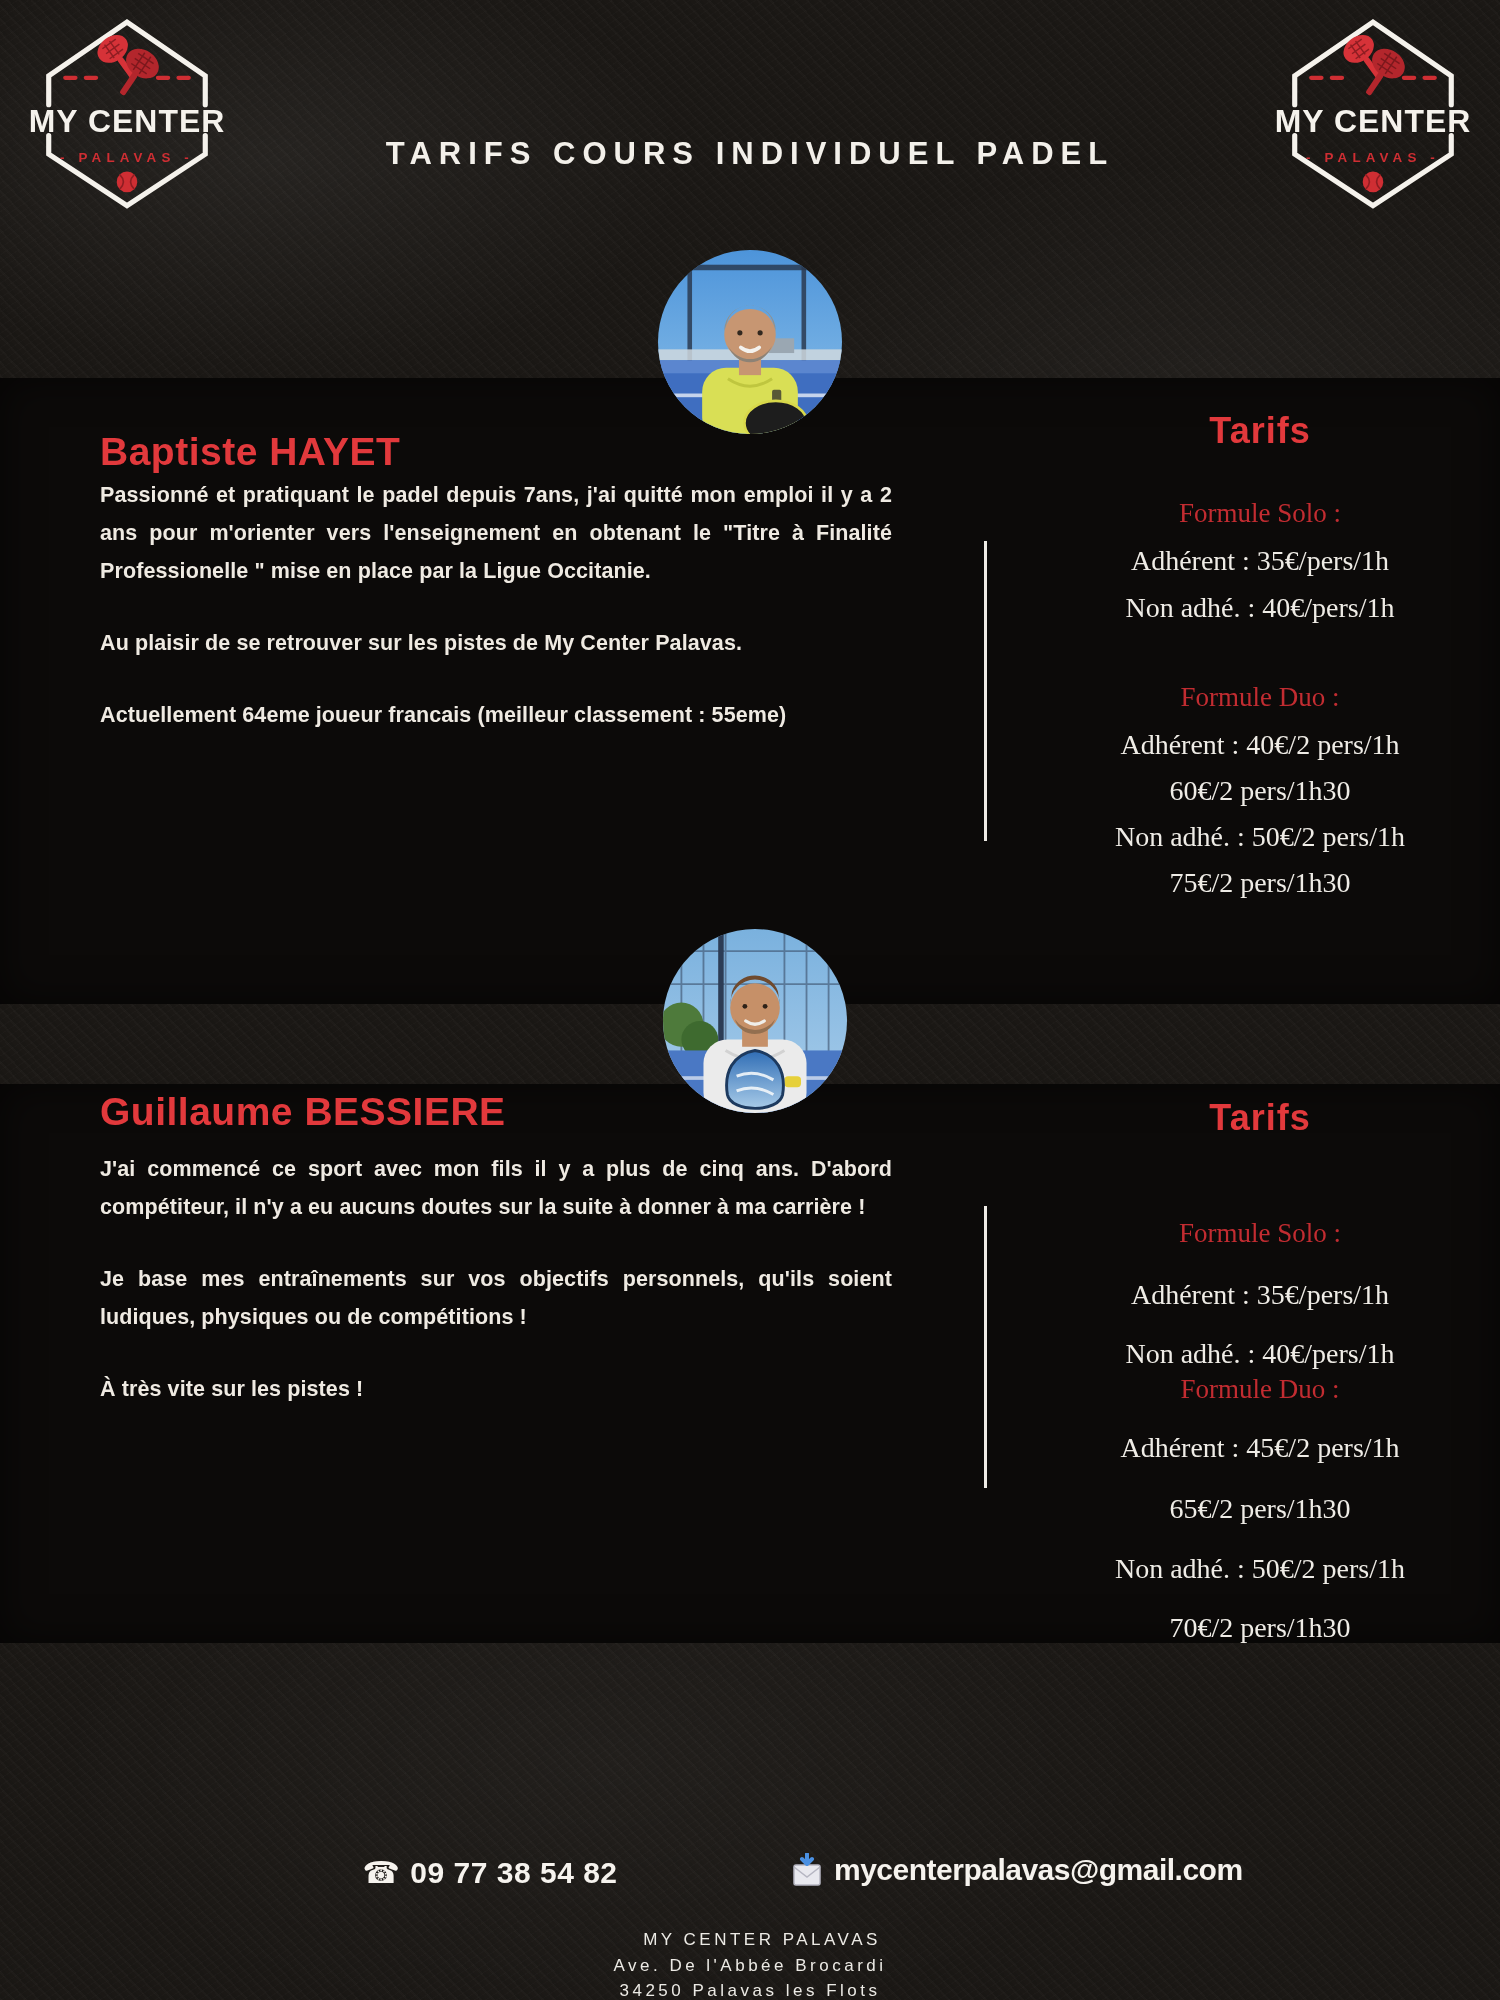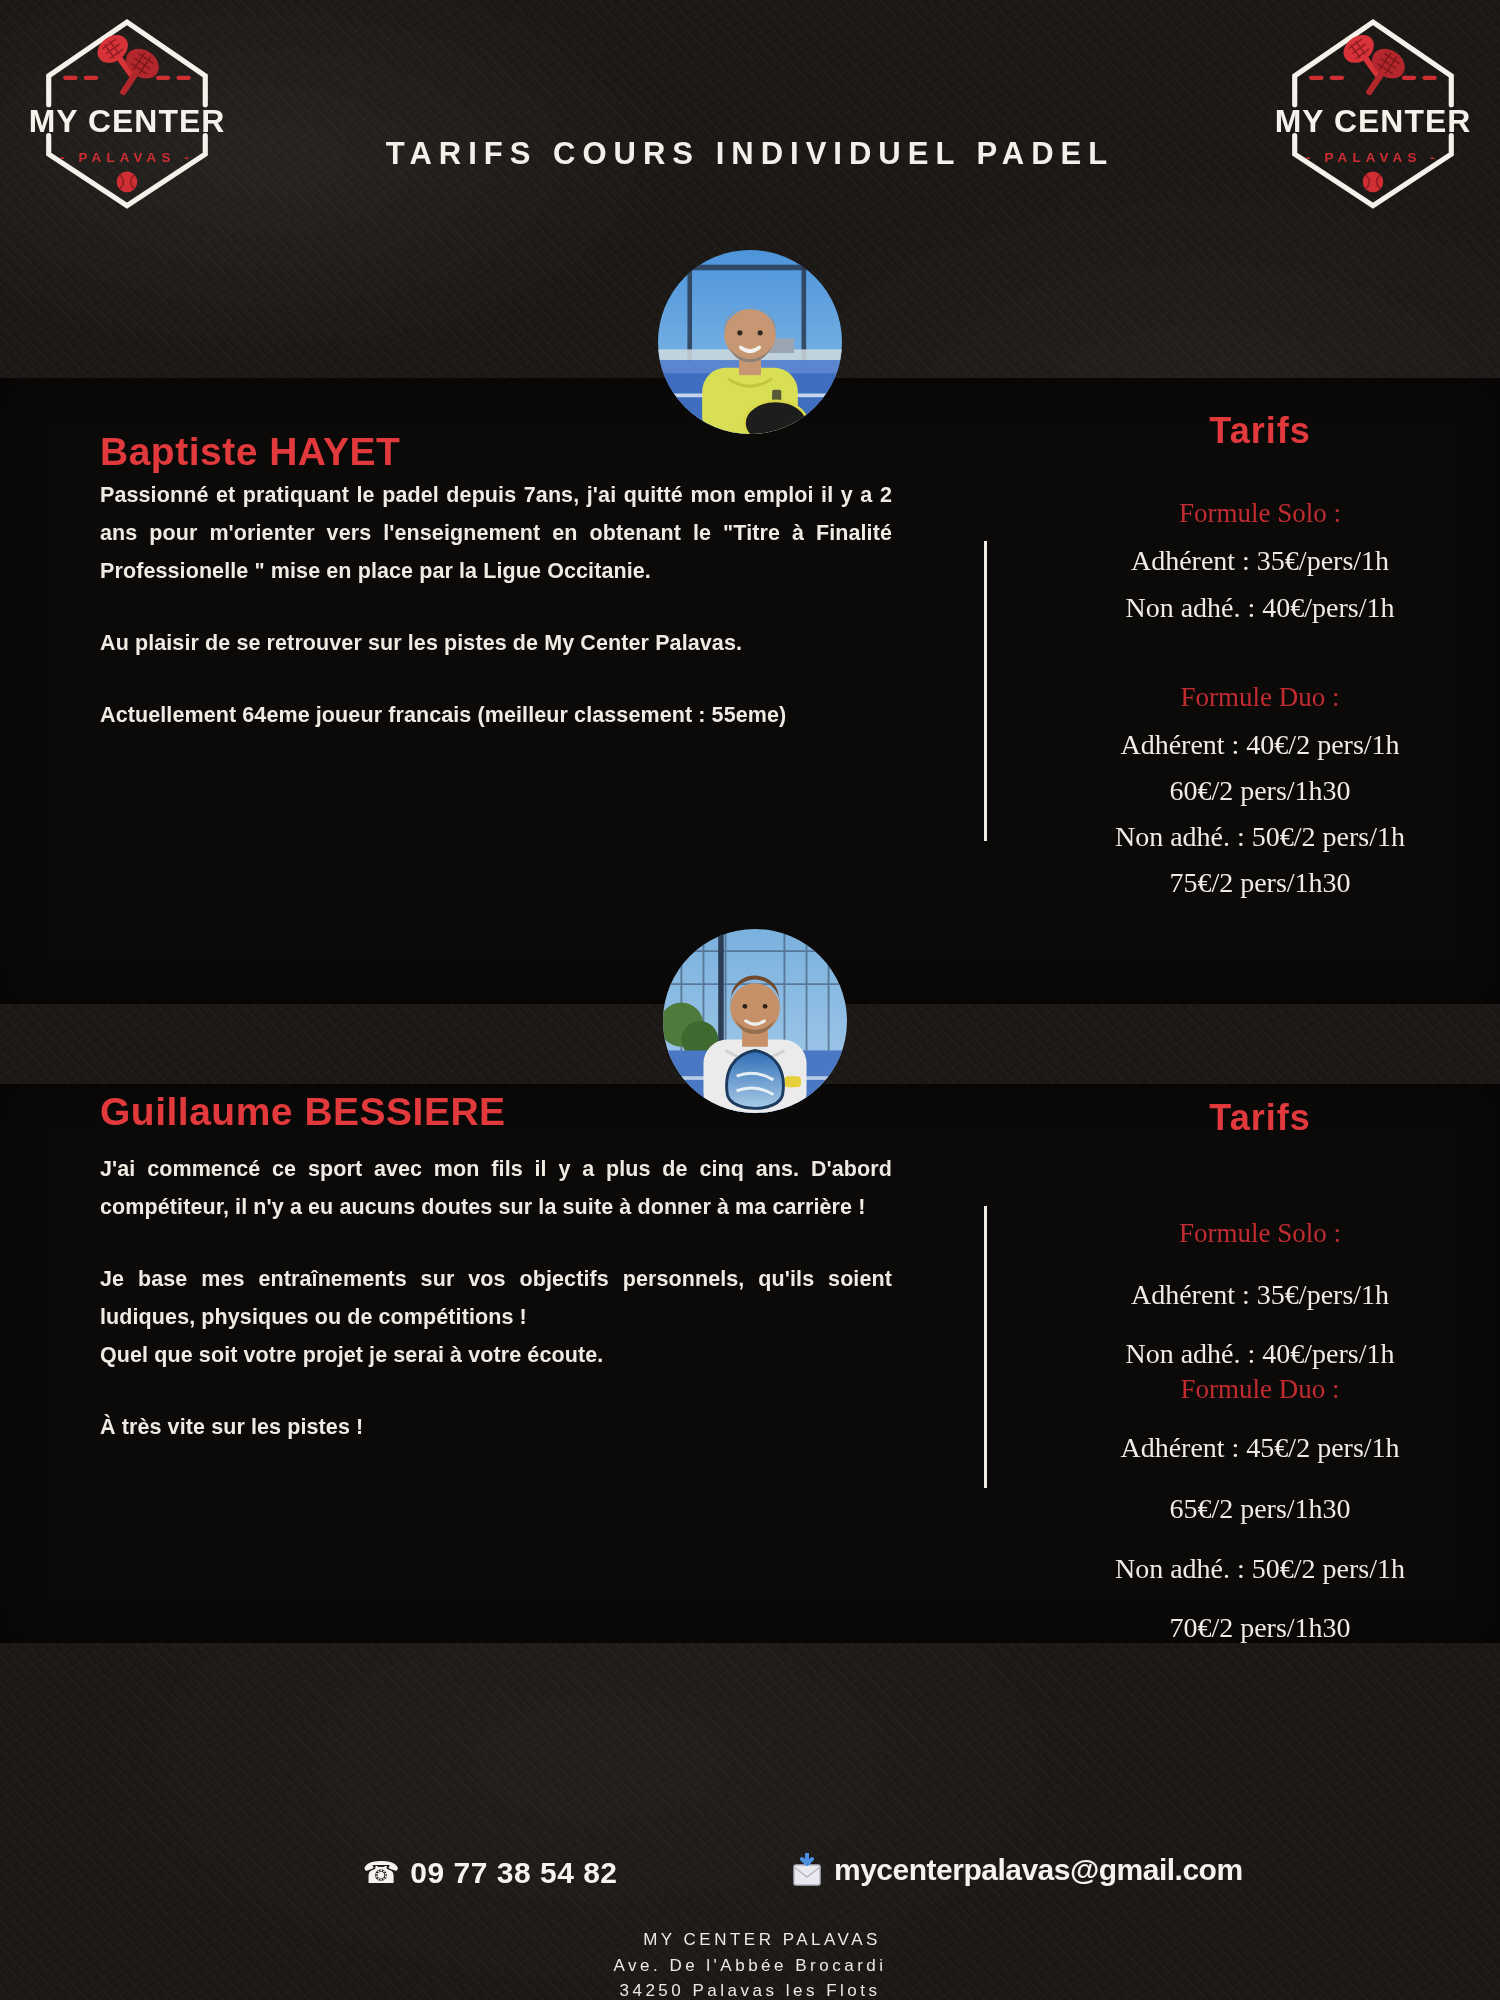--- a/index.html
+++ b/index.html
@@ -241,21 +241,20 @@
         <path d="M50,66 C62,68 67,78 65,90 C63,100 37,100 35,90 C33,78 38,68 50,66 Z" fill="url(#rkt)" stroke="#1d3a5f" stroke-width="1.6"></path>
         <path d="M40,80 q10,-4 20,2 M40,88 q10,-4 20,2" fill="none" stroke="#f2f6fa" stroke-width="1.6" opacity="0.9"></path>
       </g>
     </svg>
   </div>
 
   <h2 class="coach-name c2n">Guillaume BESSIERE</h2>
   <div class="coach-text c2t">
     <p class="just">J'ai commencé ce sport avec mon fils il y a plus de cinq ans. D'abord compétiteur, il n'y a eu aucuns doutes sur la suite à donner à ma carrière !</p>
     <p class="just">Je base mes entraînements sur vos objectifs personnels, qu'ils soient ludiques, physiques ou de compétitions !</p>
-    <p class="tight">Quel que soit votre projet je serai à votre écoute.</p>
     <p>À très vite sur les pistes !</p>
   </div>
 
   <div class="vdiv vdiv2"></div>
 
   <div class="tline theading" style="top:1097px">Tarifs</div>
   <div class="tline tlabel" style="top:1218px">Formule Solo :</div>
   <div class="tline tvalue" style="top:1279px">Adhérent : 35€/pers/1h</div>
   <div class="tline tvalue" style="top:1338px">Non adhé. : 40€/pers/1h</div>
   <div class="tline tlabel" style="top:1374px">Formule Duo  :</div>

